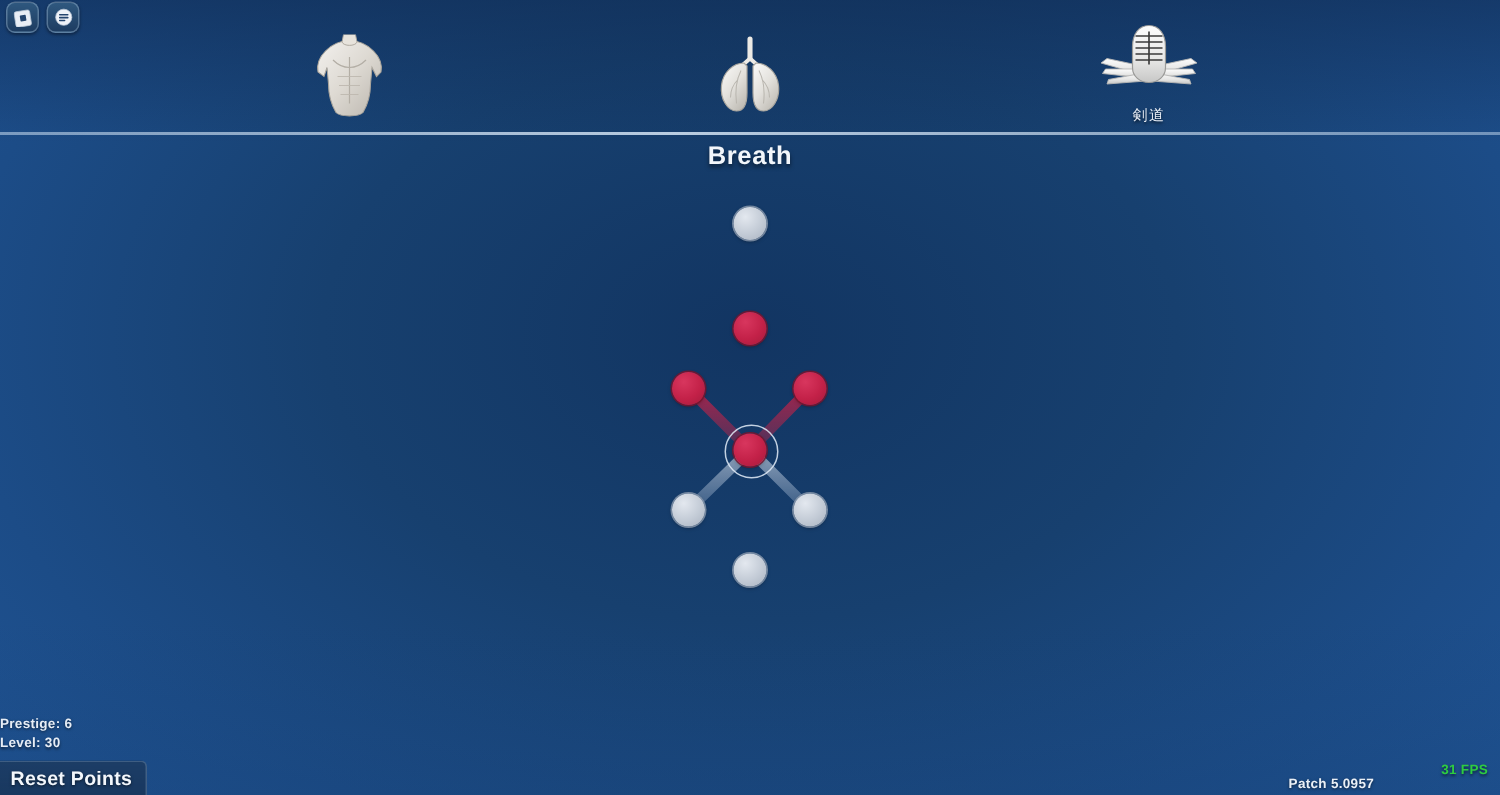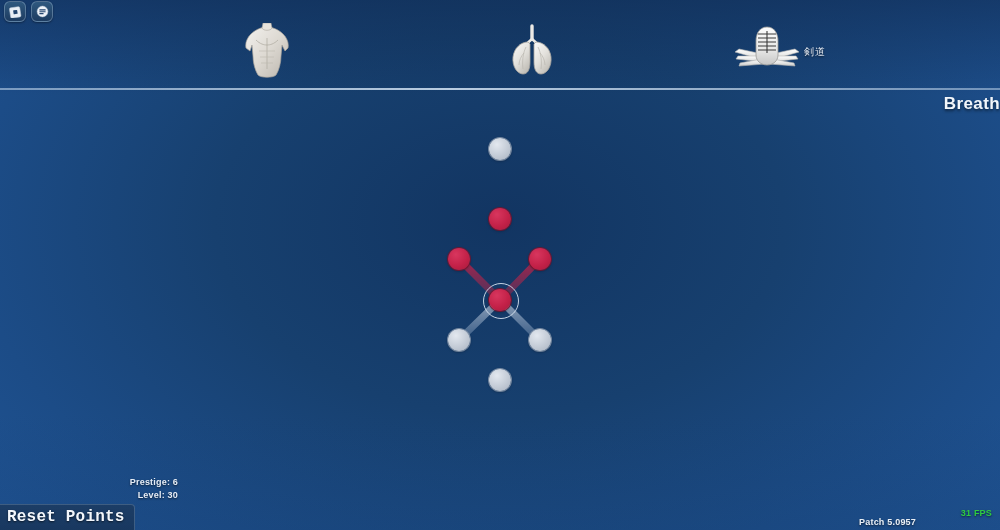--- a/index.html
+++ b/index.html
@@ -36,39 +36,39 @@
   }
   .hud-btn svg { display:block; }
 
   
   #category-bar {
     position:absolute; left:0; top:0; width:1000px; height:89px; z-index:10;
   }
   .cat {
     position:absolute; top:22px;
     width:120px; height:62px;
-    display:flex; flex-direction:row; align-items:center; justify-content:flex-end;
+    display:flex; flex-direction:column; align-items:center; justify-content:flex-end;
   }
   .cat .cat-art { display:block; }
   .cat-jp {
     font-size:10px; color:#e9eef6; letter-spacing:1px; margin-top:-2px;
     text-shadow:0 1px 2px rgba(0,0,0,.6);
   }
   #cat-body   { left:173px; }
   #cat-breath { left:440px; }
   #cat-style  { left:706px; }
 
   #divider {
     position:absolute; left:0; top:88px; width:1000px; height:2px;
     background:linear-gradient(to right, rgba(200,220,240,.55), rgba(214,230,246,.85) 45%, rgba(200,220,240,.5));
     z-index:12;
   }
 
   
-  #title-block { position:absolute; top:94px; left:0; width:1000px; text-align:right; z-index:14; }
+  #title-block { position:absolute; top:94px; left:0; width:1000px; text-align:center; z-index:14; }
   #page-title {
     font-size:17px; font-weight:bold; color:#f2f6fb; letter-spacing:.4px;
     text-shadow:0 2px 3px rgba(0,0,0,.5);
   }
   #skill-points {
     margin-top:4px; font-size:9.5px; font-weight:bold; color:#e3eaf3; letter-spacing:.3px;
     text-shadow:0 1px 2px rgba(0,0,0,.55);
   }
 
   
@@ -89,38 +89,36 @@
   }
   .node-selected::after {
     content:""; position:absolute; left:-6px; top:-6px;
     width:34px; height:34px; border-radius:50%;
     border:1.5px solid rgba(226,236,248,.85);
   }
 
   
   #stats {
     position:absolute; left:0; bottom:28px; width:150px; z-index:20;
-    text-align:right;
-    margin-left:28px;
+    text-align:left;
   }
   .stat-line {
     font-size:9px; font-weight:bold; color:#e6edf6; letter-spacing:.2px;
     text-shadow:0 1px 2px rgba(0,0,0,.55); line-height:13px;
   }
   #reset-points-button {
     position:absolute; left:0; bottom:0; z-index:22;
     padding:3px 9px 4px 7px;
     background:linear-gradient(#1c3d66,#16305231);
     background-color:#193a63;
     border-top:1px solid rgba(160,190,220,.28);
     border-right:1px solid rgba(160,190,220,.28);
     border-radius:0 4px 0 0;
-    font-size:16px; font-weight:bold; color:#f3f7fc; letter-spacing:.2px;
+    font-size:13px; font-weight:bold; color:#f3f7fc; letter-spacing:.2px;
     text-shadow:0 1px 2px rgba(0,0,0,.6);
-    font-family:Liberation Mono, monospace;
   }
 
   
   #patch-label {
     position:absolute; right:84px; bottom:3px; z-index:20;
     font-size:9px; font-weight:bold; color:#eaf0f7; letter-spacing:.2px;
     text-shadow:0 1px 2px rgba(0,0,0,.55);
   }
   #fps-counter {
     position:absolute; right:8px; bottom:12px; z-index:20;

